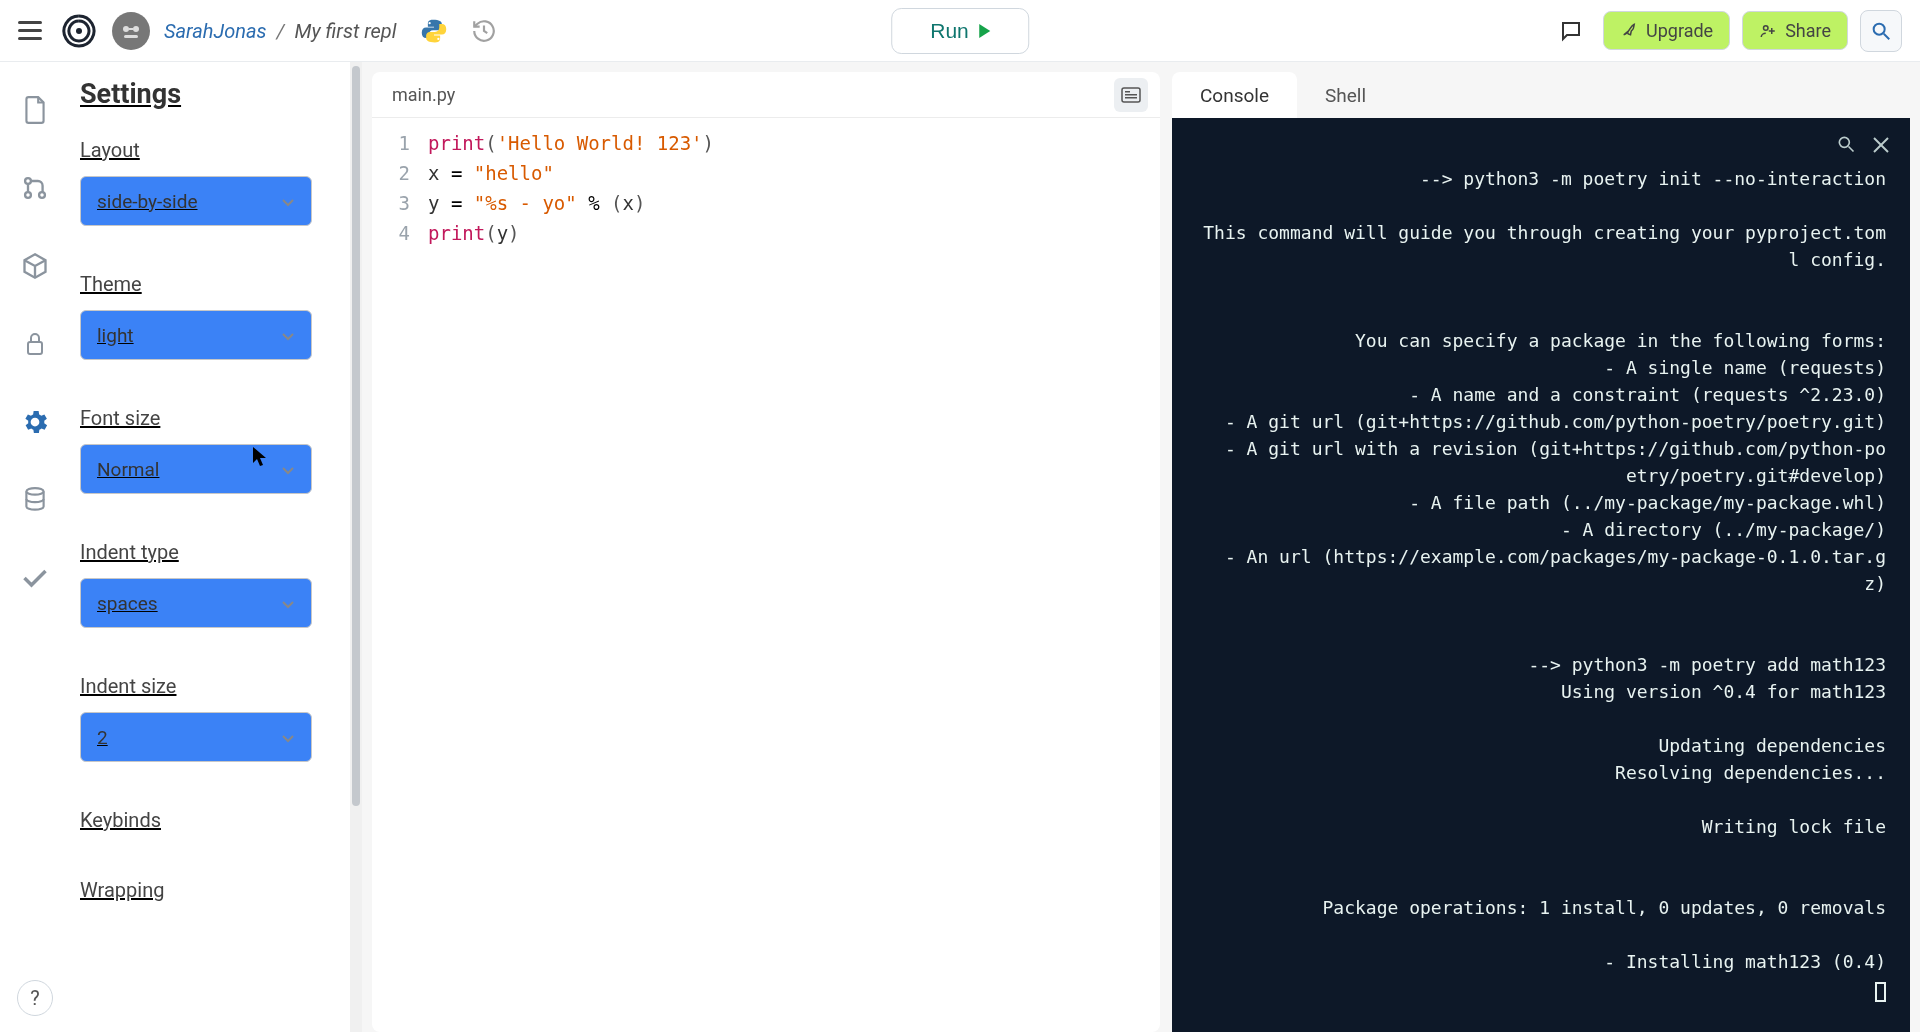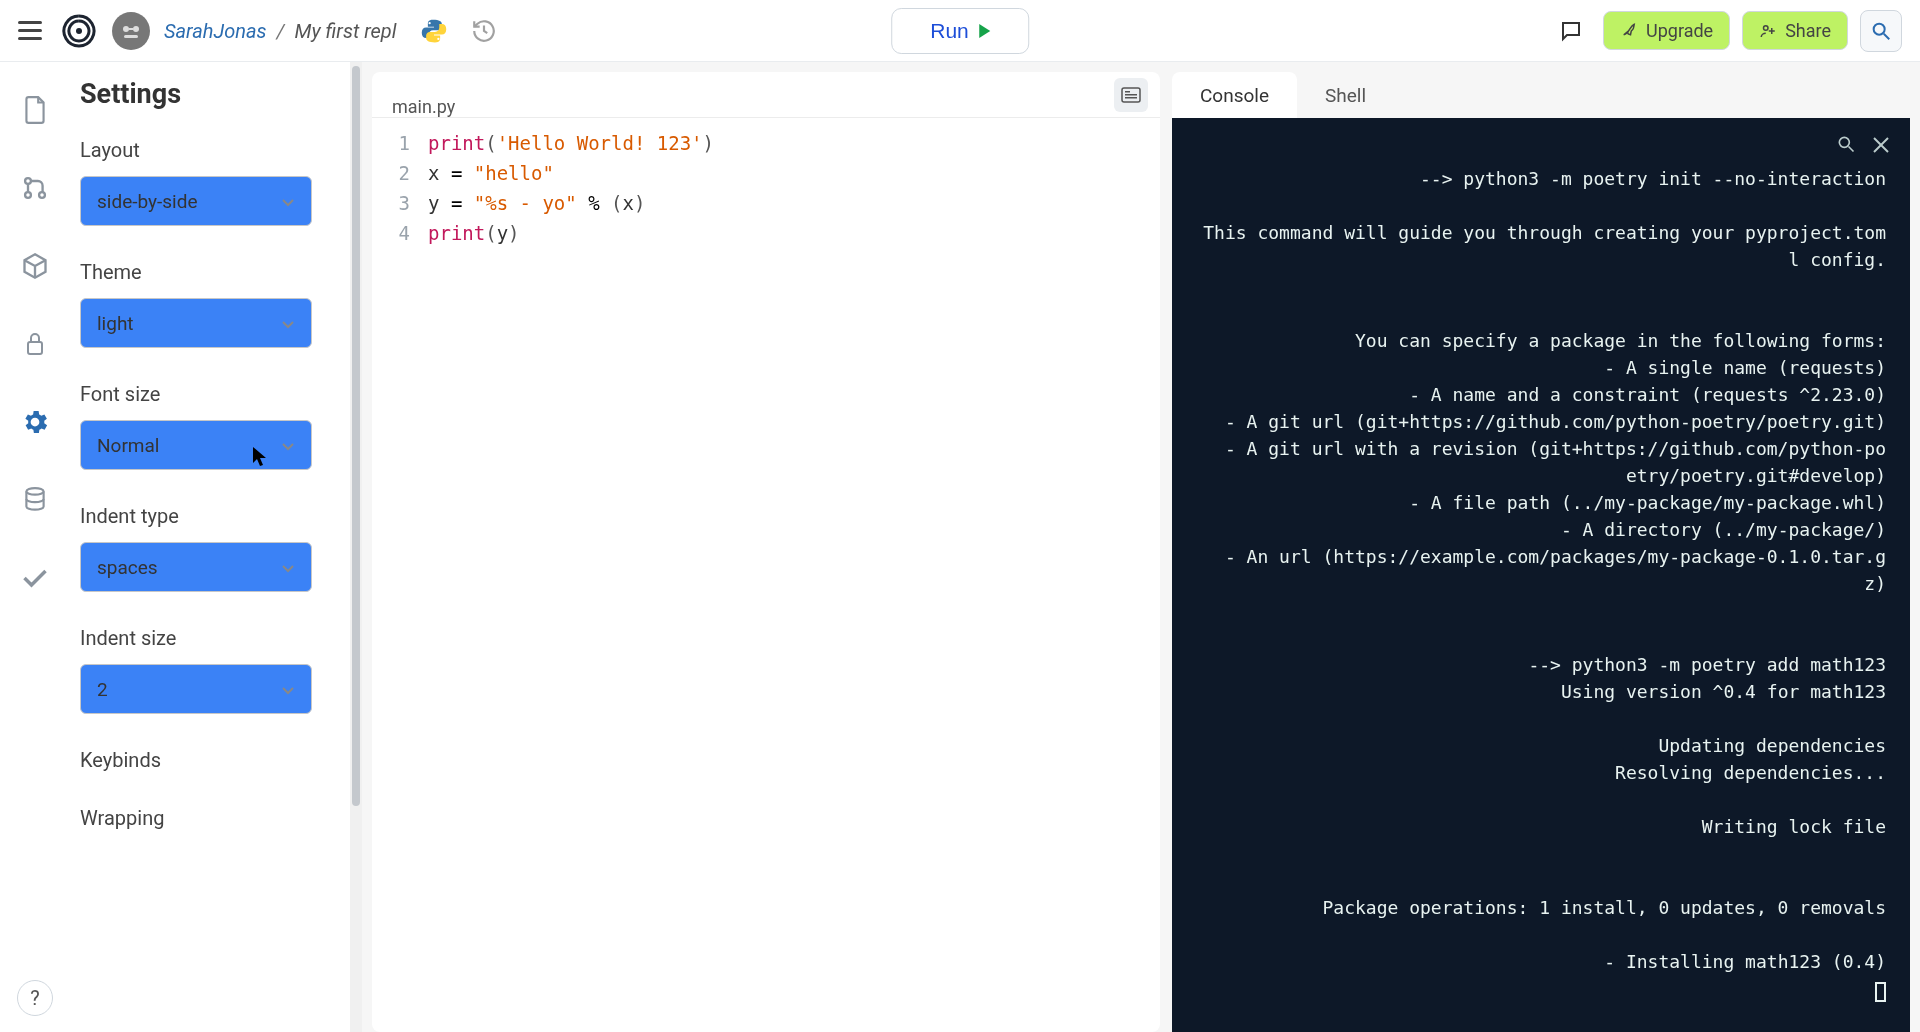--- a/index.html
+++ b/index.html
@@ -19,48 +19,48 @@
 .avatar { width: 38px; height: 38px; border-radius: 50%; background: #777; display: flex; align-items: center; justify-content: center; }
 
 .breadcrumb { display: flex; align-items: center; gap: 10px; font-size: 20px; font-style: italic; }
 .breadcrumb .user-link { color: #2b6cb0; font-weight: 400; }
 .breadcrumb .sep { color: #777; }
 .breadcrumb .repl-name { color: #555; }
 
 .py-icon { width: 32px; height: 32px; margin-left: 8px; display: flex; align-items: center; justify-content: center; }
 .history-icon { width: 32px; height: 32px; margin-left: 4px; display: flex; align-items: center; justify-content: center; opacity: 0.55; cursor: pointer; }
 
-.run-button { display: flex; align-items: center; gap: 10px; padding: 10px 38px; border: 1px solid #d0d7de; border-radius: 10px; background: #fff; color: #1d4ed8; font-size: 21px; font-weight: 500; cursor: pointer; }
+.run-button { display: flex; align-items: center; gap: 10px; padding: 10px 38px; border: 1px solid #d0d7de; border-radius: 10px; background: #fff; color: #0f766e; font-size: 21px; font-weight: 500; cursor: pointer; }
 .run-triangle { width: 0; height: 0; border-top: 7px solid transparent; border-bottom: 7px solid transparent; border-left: 11px solid #16a34a; }
 
 .icon-btn { width: 40px; height: 40px; display: flex; align-items: center; justify-content: center; color: #555; cursor: pointer; border-radius: 8px; }
 .pill-btn { display: flex; align-items: center; gap: 8px; padding: 8px 16px; border: 1px solid #d0d7de; border-radius: 8px; background: #bef264; font-size: 18px; color: #444; cursor: pointer; }
 .search-btn { width: 42px; height: 42px; border: 1px solid #d0d7de; border-radius: 8px; background: #f6f8fa; display: flex; align-items: center; justify-content: center; cursor: pointer; color: #2b6cb0; }
 
 
 .main { display: flex; height: calc(1032px - 62px); }
 .iconrail { width: 70px; background: #fff; display: flex; flex-direction: column; align-items: center; padding-top: 28px; gap: 38px; position: relative; }
 .rail-icon { width: 40px; height: 40px; display: flex; align-items: center; justify-content: center; color: #8b949e; cursor: pointer; }
 .rail-icon.active { color: #2b6cb0; }
 .rail-help { position: absolute; bottom: 16px; width: 36px; height: 36px; border: 1px solid #d0d7de; border-radius: 50%; display: flex; align-items: center; justify-content: center; color: #555; font-size: 20px; cursor: pointer; }
 
 
-.settings { width: 280px; background: #fff; padding: 16px 24px 0 10px; overflow-y: auto; }
+.settings { width: 280px; background: #fff; padding: 16px 24px 0 10px; overflow-y: auto; text-decoration: underline; }
 .settings h1 { font-size: 27px; font-weight: 700; color: #333; margin-bottom: 28px; }
-.setting-group { margin-bottom: 34px; }
+.setting-group { margin-bottom: 46px; }
 .setting-label { font-size: 20px; color: #444; margin-bottom: 14px; }
 .select-box { width: 232px; height: 50px; border: 1px solid #c7c7c7; border-radius: 6px; display: flex; align-items: center; justify-content: space-between; padding: 0 16px; font-size: 19px; color: #333; cursor: pointer; background: #3b82f6; }
 .select-box .chev { color: #888; }
 
 
 .workarea { flex: 1; display: flex; gap: 12px; padding: 10px 10px 0 10px; }
 
 .editor-pane { flex: 0 0 788px; background: #fff; border-radius: 8px; display: flex; flex-direction: column; overflow: hidden; }
 .editor-tabs { height: 46px; display: flex; align-items: center; border-bottom: 1px solid #ececec; position: relative; }
-.editor-tab { padding: 0 20px; height: 100%; display: flex; align-items: flex-end; font-size: 18px; color: #555; }
+.editor-tab { padding: 0 20px; height: 100%; display: flex; align-items: center; font-size: 18px; color: #555; }
 .markdown-toggle { position: absolute; right: 12px; width: 34px; height: 34px; border-radius: 6px; background: #eceff2; display: flex; align-items: center; justify-content: center; color: #555; cursor: pointer; }
 
 .code-area { flex: 1; display: flex; font-family: "Menlo", "Consolas", monospace; font-size: 19px; line-height: 30px; padding-top: 10px; }
 .gutter { width: 56px; text-align: right; color: #9aa3ac; padding-right: 18px; }
 .code-lines { flex: 1; }
 .code-lines .s { color: #d85a00; }
 .code-lines .v { color: #333; }
 .code-lines .fn { color: #c2185b; }
 .code-lines .p { color: #555; }
 

